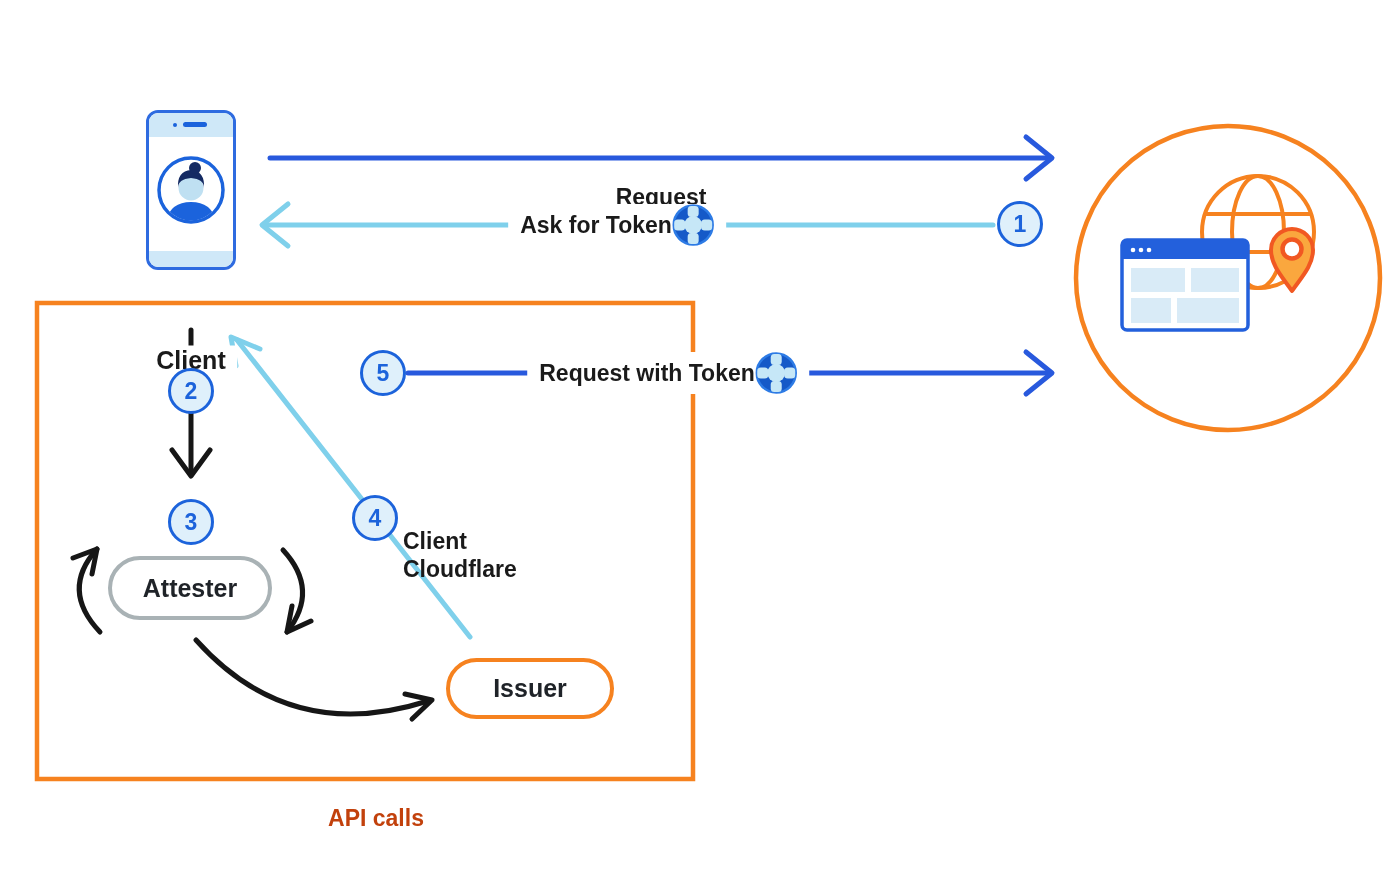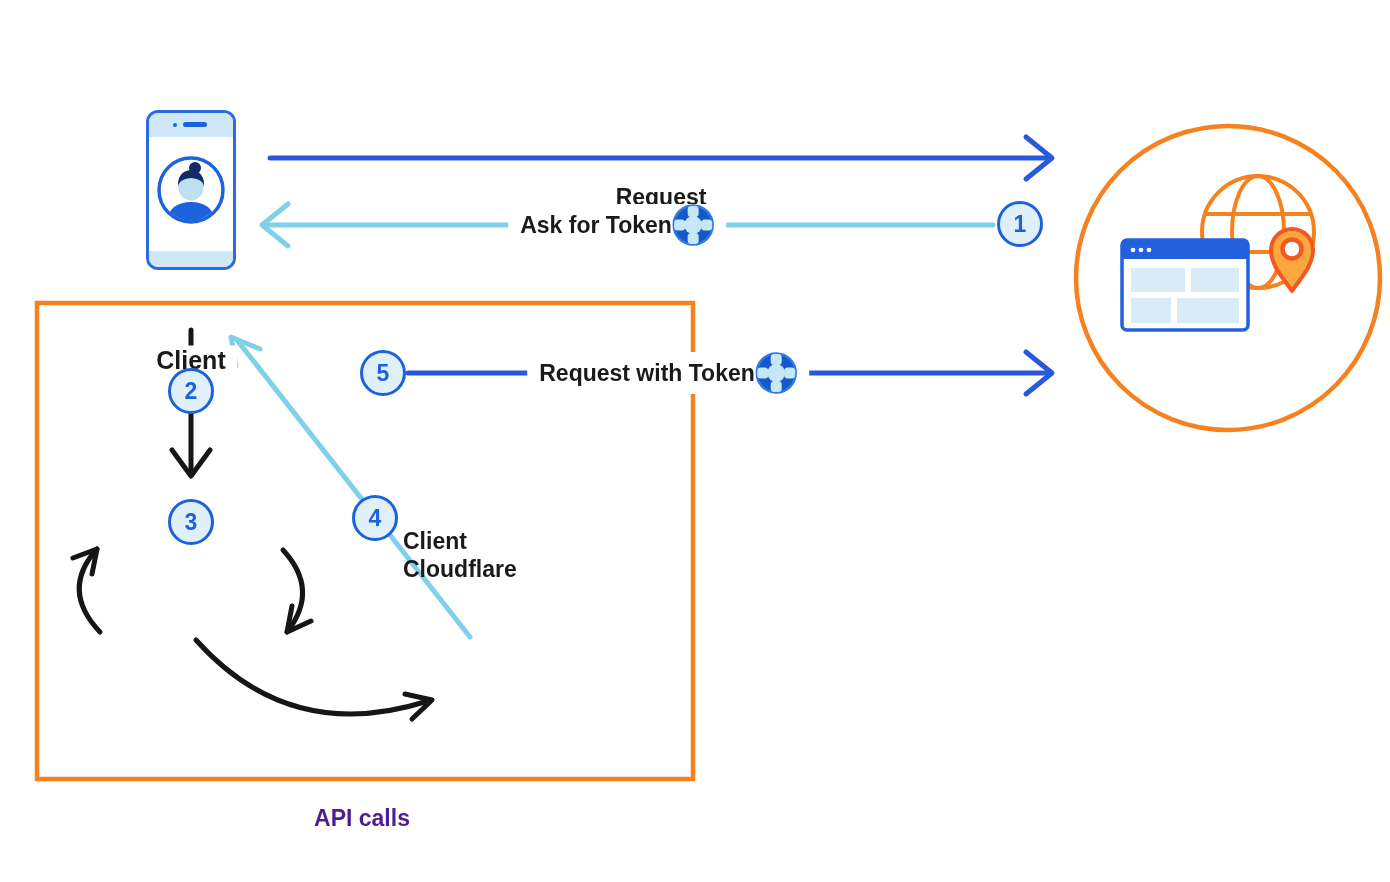--- a/index.html
+++ b/index.html
@@ -163,23 +163,29 @@
       <rect x="8" y="-5.5" width="11" height="11" rx="3.5" fill="#c6e7f7"></rect>
       <circle r="9" fill="#c6e7f7"></circle>
     </svg>
   </div>
 
   <div class="lbl two-line" style="left:403px;top:488px;">
     <div>Client</div>
     <div>Cloudflare</div>
   </div>
 
-  <div class="lbl centered onwhite" style="left:362px;top:779px;padding:0 14px;font-size:23px;color:#4c1d95;">API calls</div>
+  <div class="lbl centered onwhite" style="left:376px;top:779px;padding:0 14px;font-size:23px;color:#c2410c;">API calls</div>
 
+  <div class="pill" style="left:108px;top:556px;width:164px;height:64px;border:4px solid #a9b2b5;">
+    <span>Attester</span>
+  </div>
 
+  <div class="pill" style="left:446px;top:658px;width:168px;height:61px;border:4px solid #f6821f;">
+    <span>Issuer</span>
+  </div>
 
 
   <div class="badge" style="left:1020px;top:224px;">1</div>
   <div class="badge" style="left:191px;top:391px;">2</div>
   <div class="badge" style="left:191px;top:522px;">3</div>
   <div class="badge" style="left:375px;top:518px;">4</div>
   <div class="badge" style="left:383px;top:373px;">5</div>
 
 </div>
 

